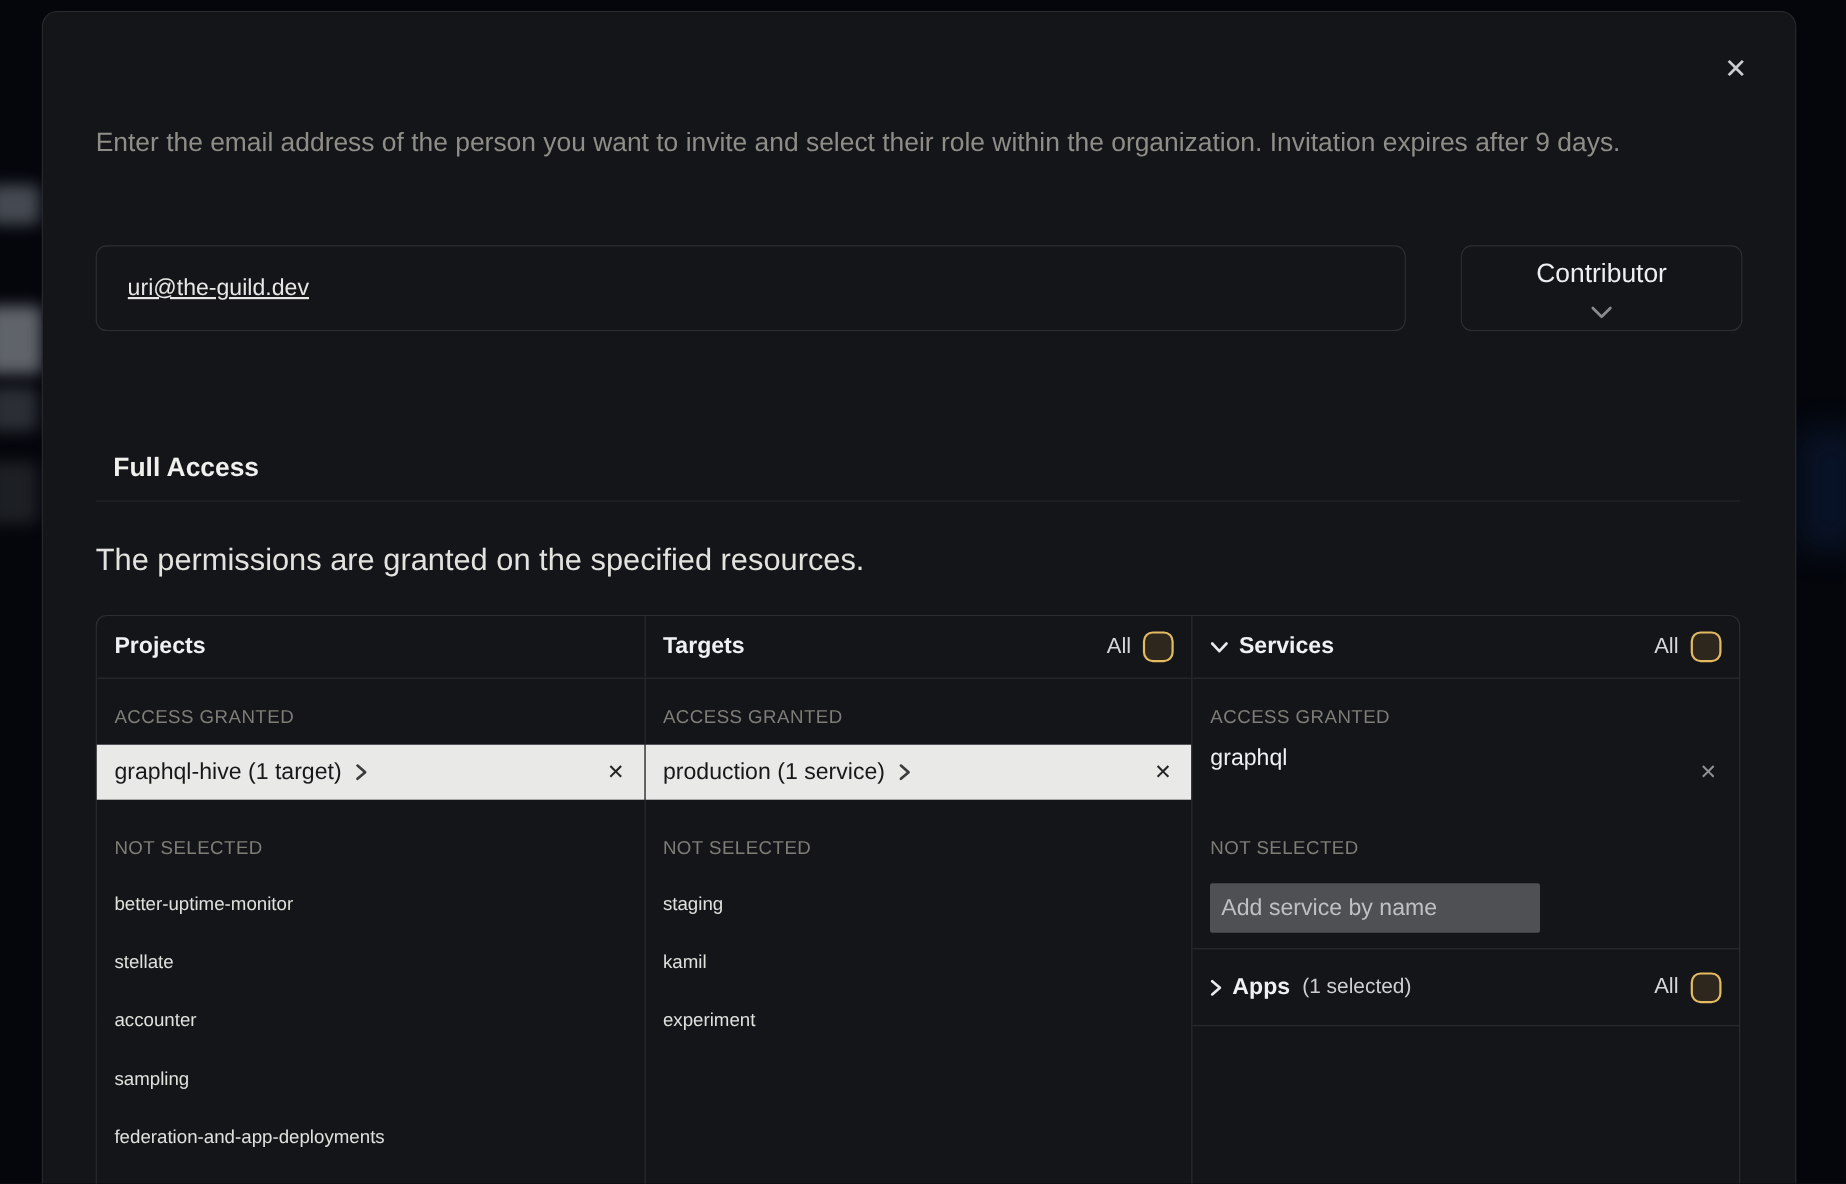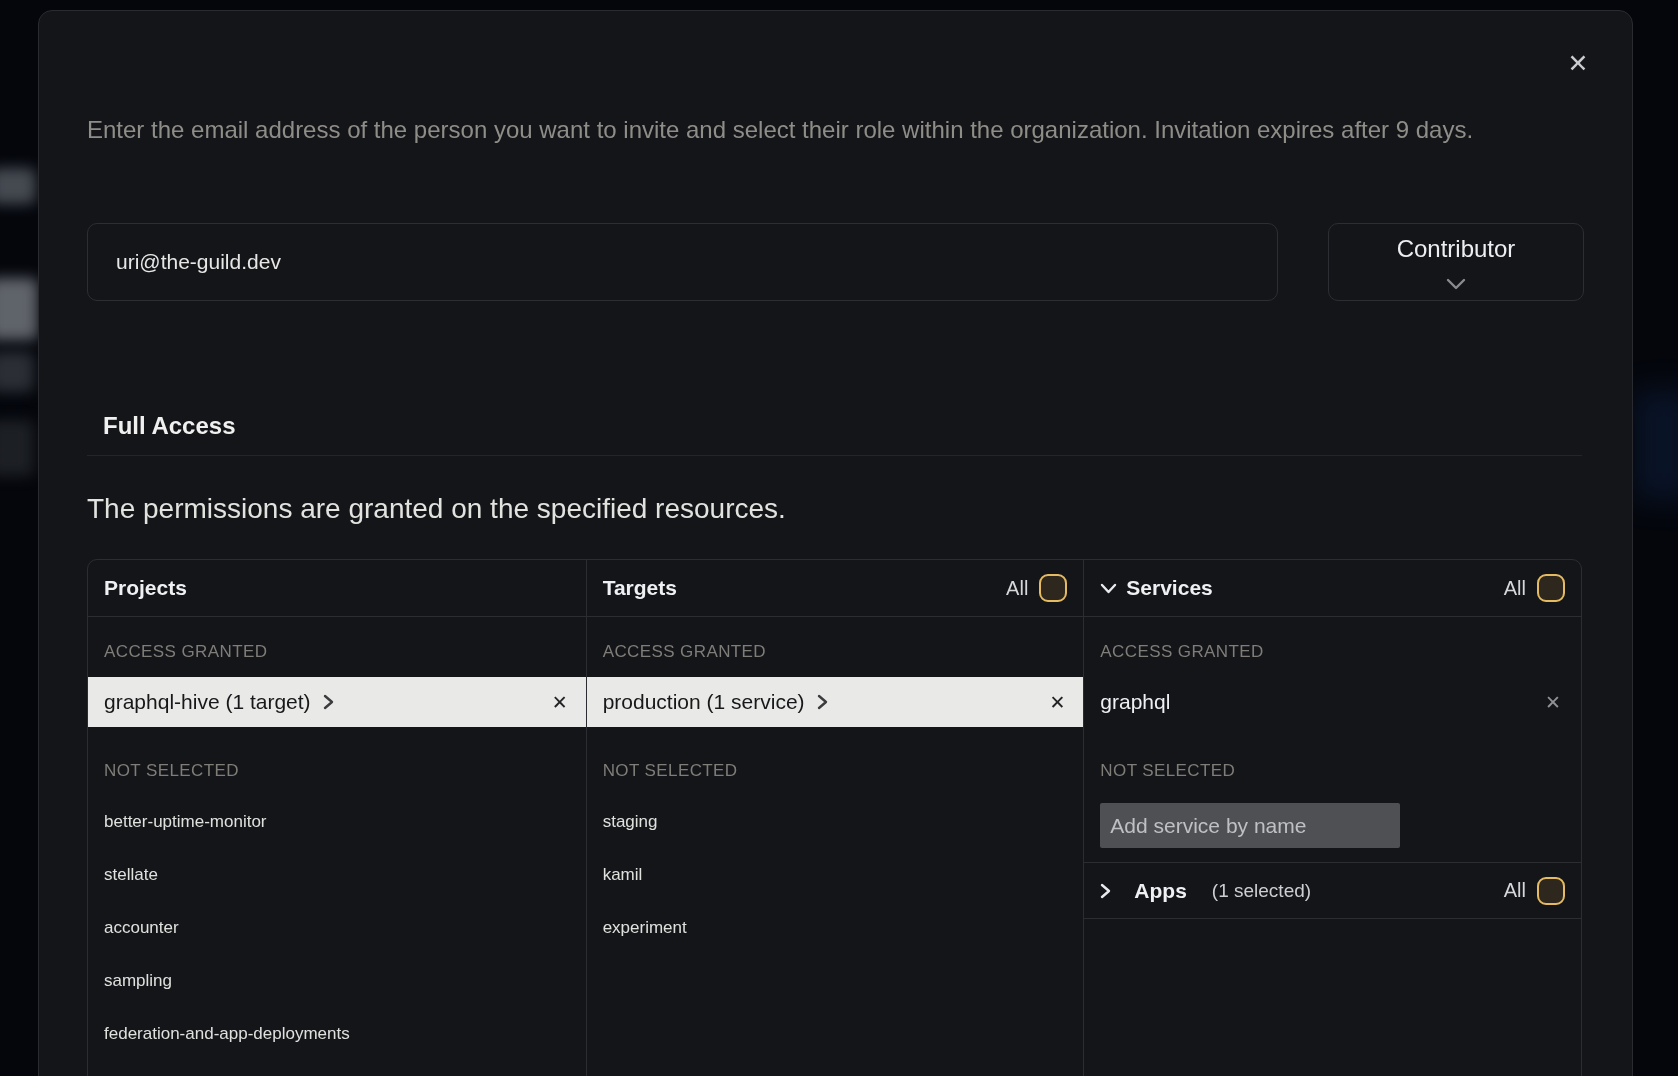--- a/index.html
+++ b/index.html
@@ -45,21 +45,21 @@
     width: 1508px;
     font-size: 24px; line-height: 38px; color: #8f8d87;
   }
 
   .email-input {
     position: absolute; left: 48px; top: 212px;
     width: 1191px; height: 78px;
     background: transparent;
     border: 1px solid #2d2e33; border-radius: 10px;
     color: #e7e7e5; font-size: 21px; font-family: inherit;
-    padding: 0 28px; outline: none;
+    padding: 0 28px; outline: none; text-decoration: underline;
   }
   .role-select {
     position: absolute; left: 1289px; top: 212px;
     width: 256px; height: 78px;
     border: 1px solid #2d2e33; border-radius: 10px;
     display: flex; align-items: center; justify-content: center; gap: 15px;
     color: #edeef0; font-size: 24px; cursor: pointer; background: transparent;
     font-family: inherit;
     flex-direction: column;
   }
@@ -133,45 +133,45 @@
     cursor: pointer;
   }
   .sel-row .name { font-size: 21px; color: #17181a; }
   .sel-row .drill { margin-left: 12px; display: flex; align-items: center; }
   .remove-x {
     margin-left: auto; font-size: 19px; color: #242426; cursor: pointer;
     background: none; border: none; font-family: inherit; line-height: 1;
   }
   .granted-row {
     position: absolute; left: 0; right: 0; top: 60px; height: 50px;
-    display: flex; align-items: center;
+    display: flex; 
     padding: 0 20px 0 16px;
   }
   .granted-row .name { font-size: 21px; color: #eff0f2; }
   .granted-row .remove-x { color: #909194; }
 
   .list-item {
     position: absolute; left: 16px; right: 16px; height: 30px; line-height: 30px;
     font-size: 17px; color: #dfe1dd; cursor: pointer; white-space: nowrap;
   }
 
   .add-input {
     position: absolute; left: 16px; top: 186px;
     width: 300px; height: 45px;
     background: #4f5054; border: none; border-radius: 2px;
     font-size: 21px; color: #c2c3c6; padding: 0 10px;
     font-family: inherit; outline: none;
   }
   .add-input::placeholder { color: #bfc0c3; opacity: 1; }
 
   .apps-row {
-    position: absolute; left: 0; right: 0; top: 245px; height: 57px;
+    position: absolute; left: 0; right: 0; top: 245px; height: 71px;
     border-top: 1px solid #2b2d31; border-bottom: 1px solid #2b2d31;
     display: flex; align-items: center;
-    padding: 0 16px; gap: 23px; cursor: pointer;
+    padding: 0 16px; gap: 9px; cursor: pointer;
   }
   .apps-row .apps-name { font-size: 21px; font-weight: 700; color: #eff0f2; }
   .apps-row .apps-count { font-size: 19px; color: #cdced1; margin-left: 2px; }
 </style>
 </head>
 <body>
 
 <div class="bg-blob blob1"></div>
 <div class="bg-blob blob2"></div>
 <div class="bg-blob blob3"></div>

